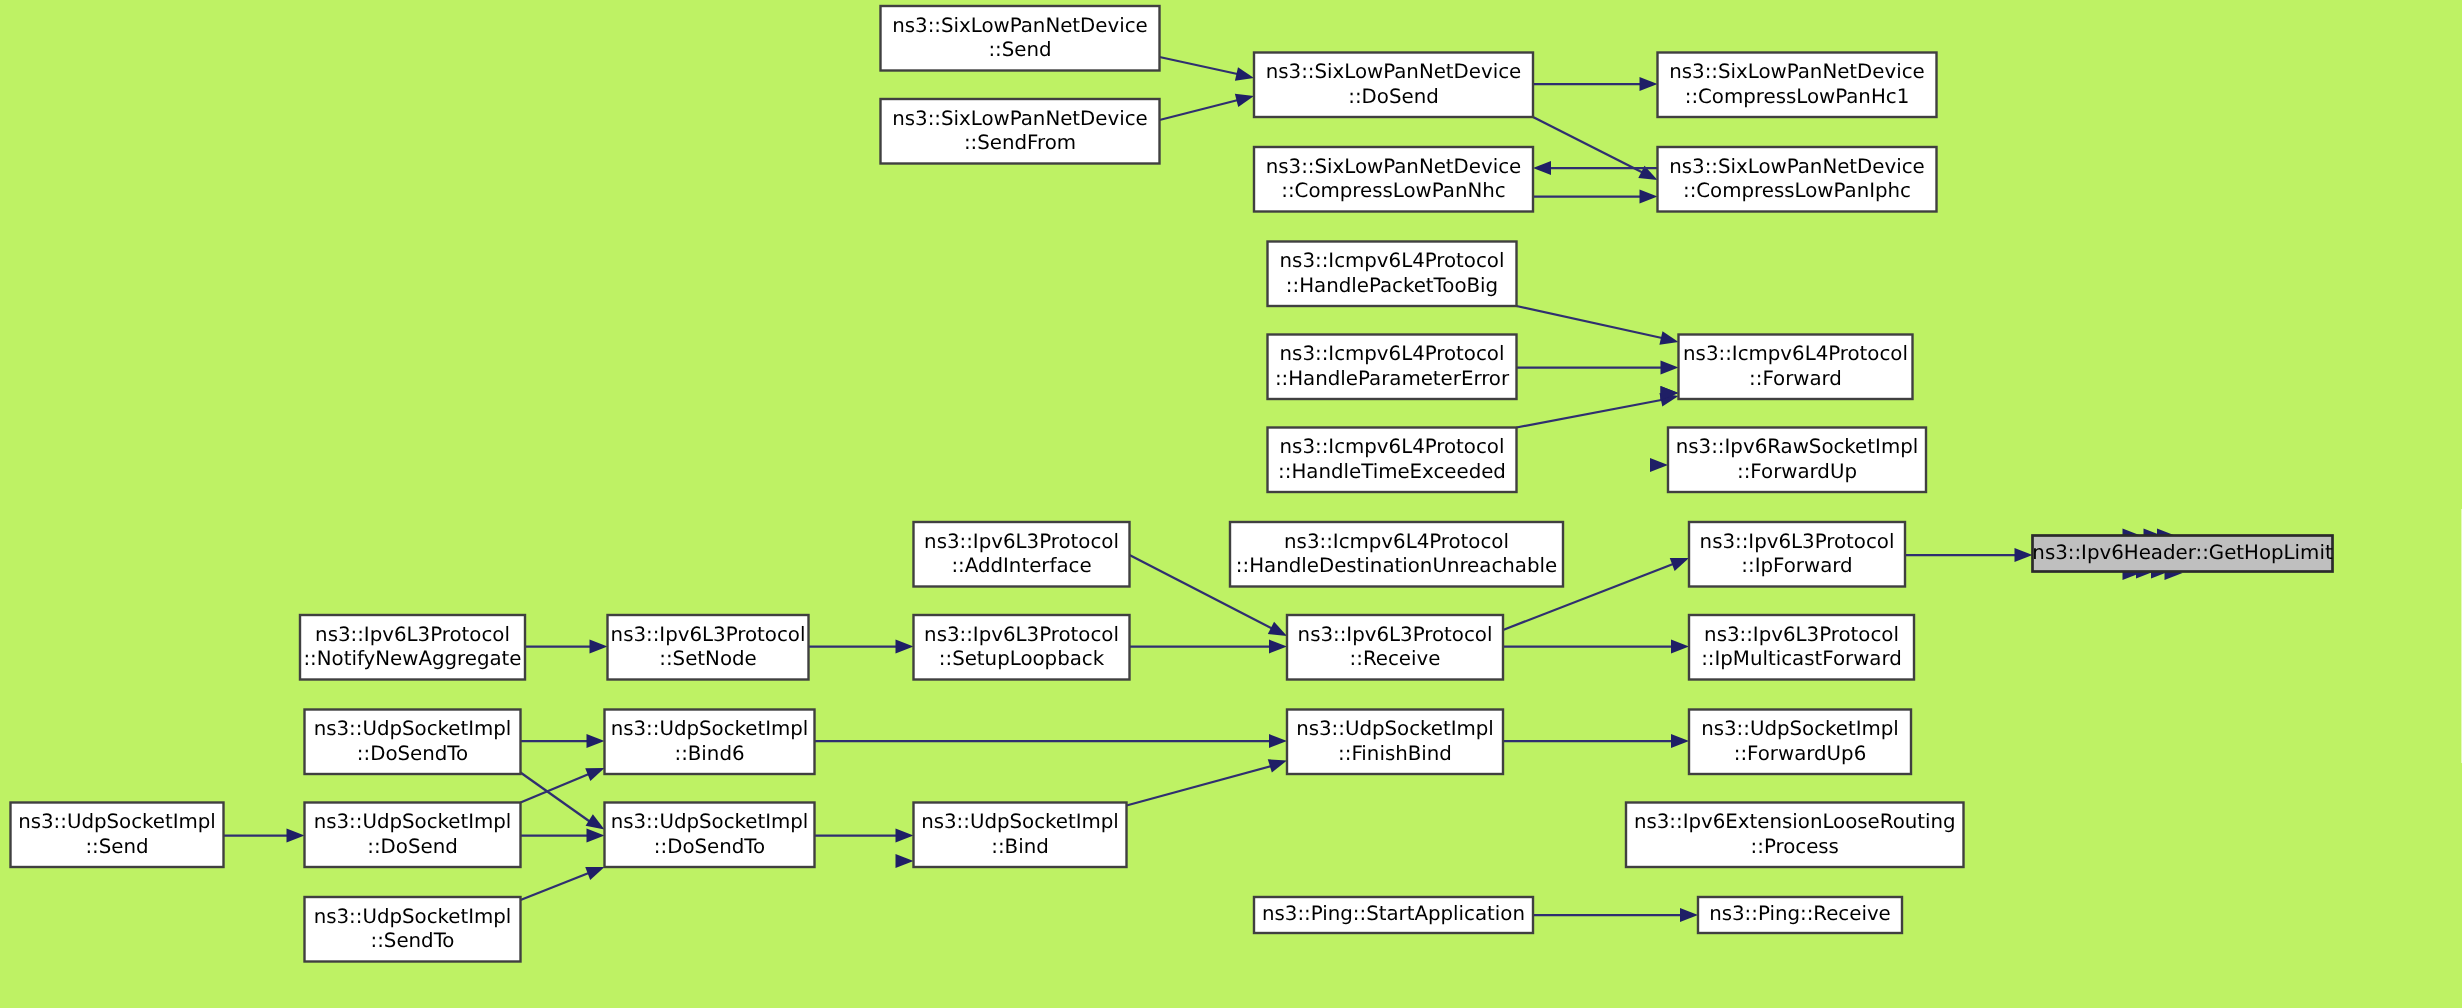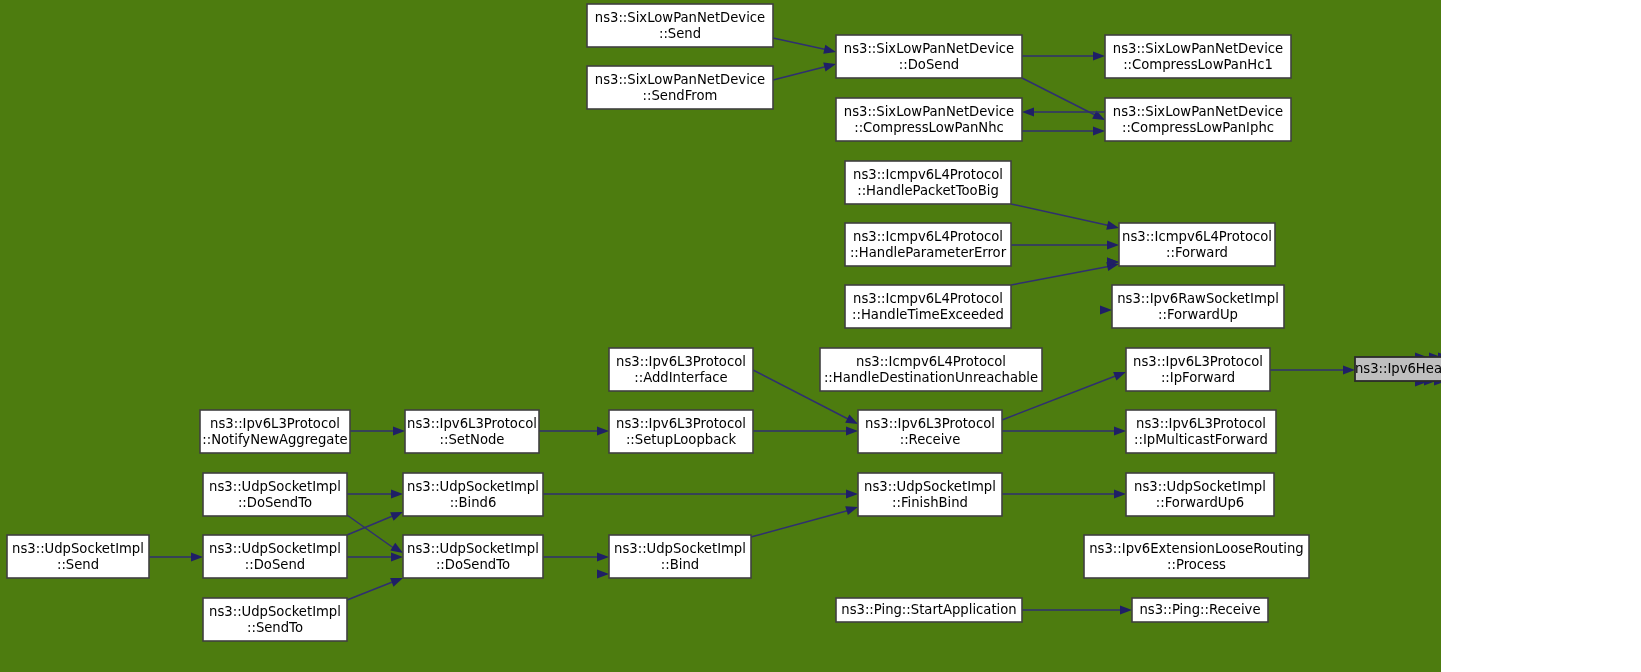--- a/index.html
+++ b/index.html
@@ -2,23 +2,23 @@
 <html><head>
 <meta charset="utf-8">
 <style>
   html, body {
     margin: 0;
     padding: 0;
     background: #ffffff;
   }
   #canvas-wrap {
     position: relative;
-    width: 1441px;
+    width: 1641px;
     height: 672px;
-    background: #4d7c0f;
+    background: #bef264;
     overflow: hidden;
     font-family: "DejaVu Sans", sans-serif;
   }
   svg#graph {
     position: absolute;
     left: 0;
     top: 0;
     width: 1641px;
     height: 672px;
     display: block;

